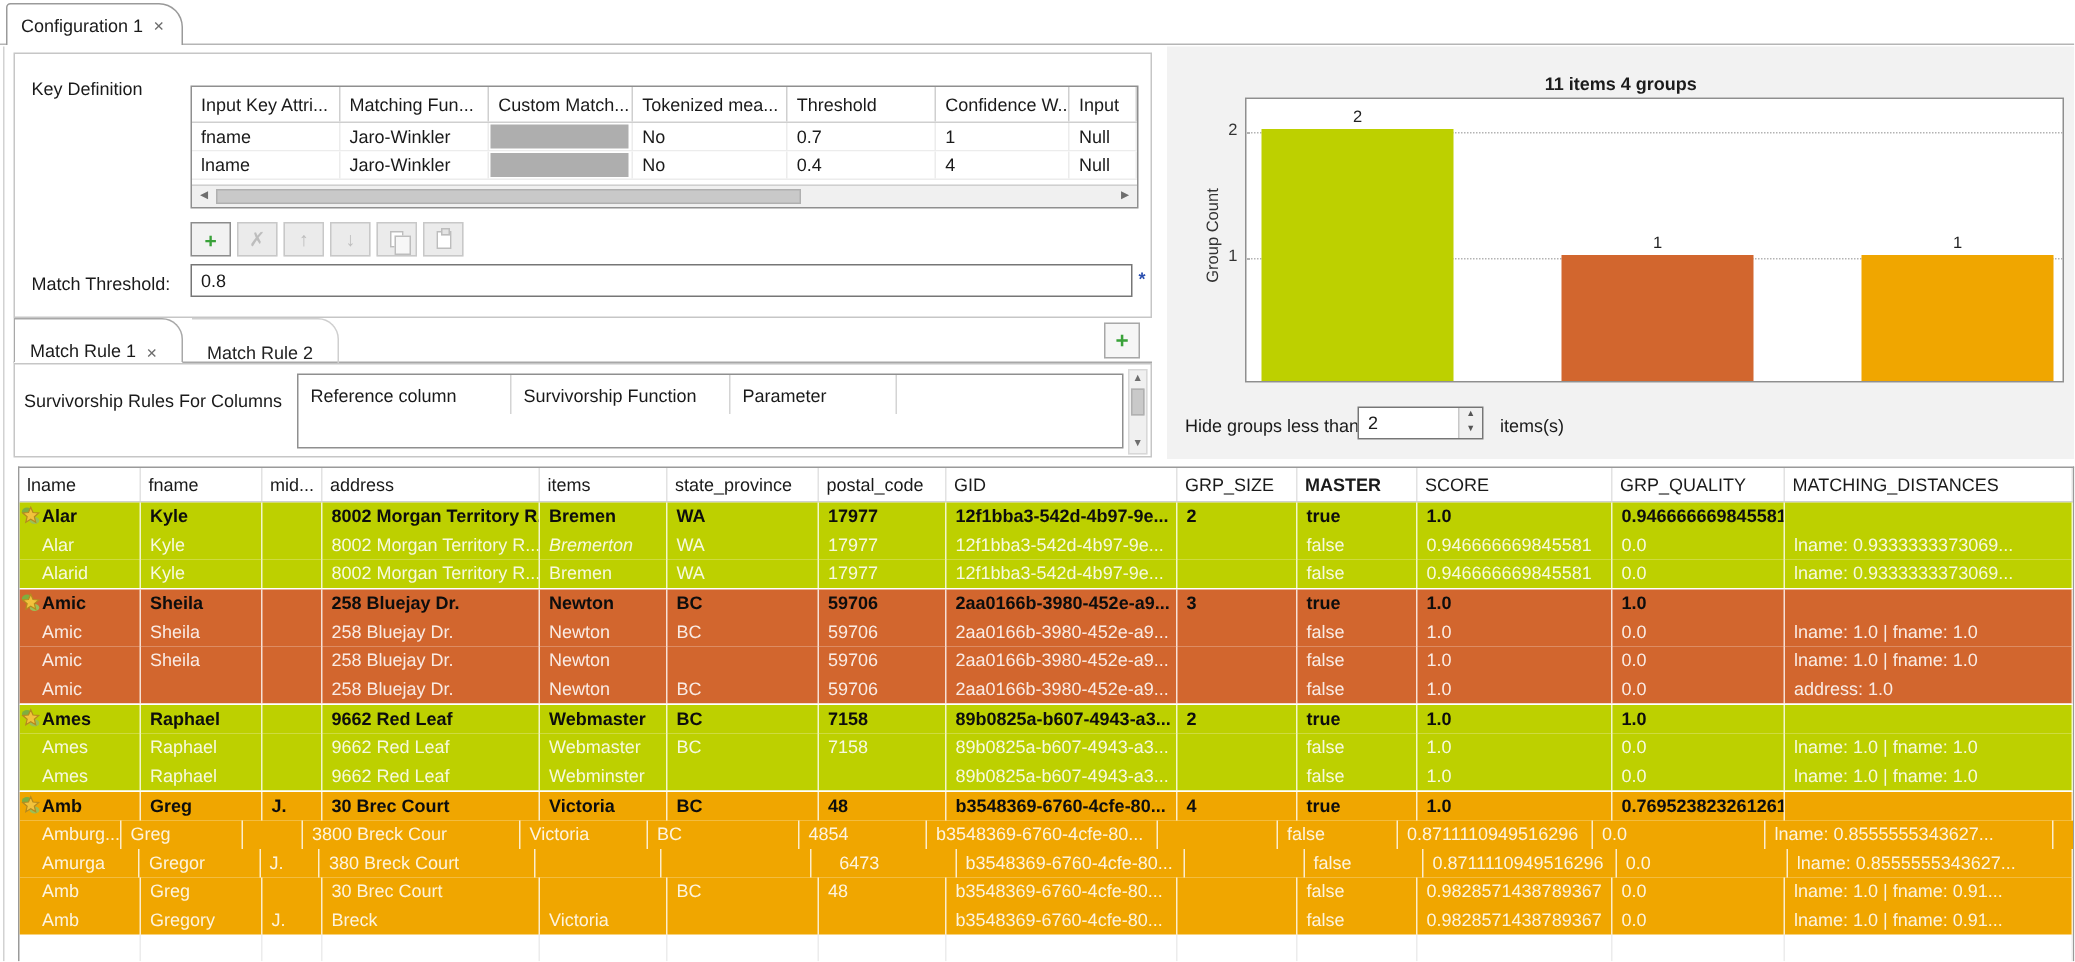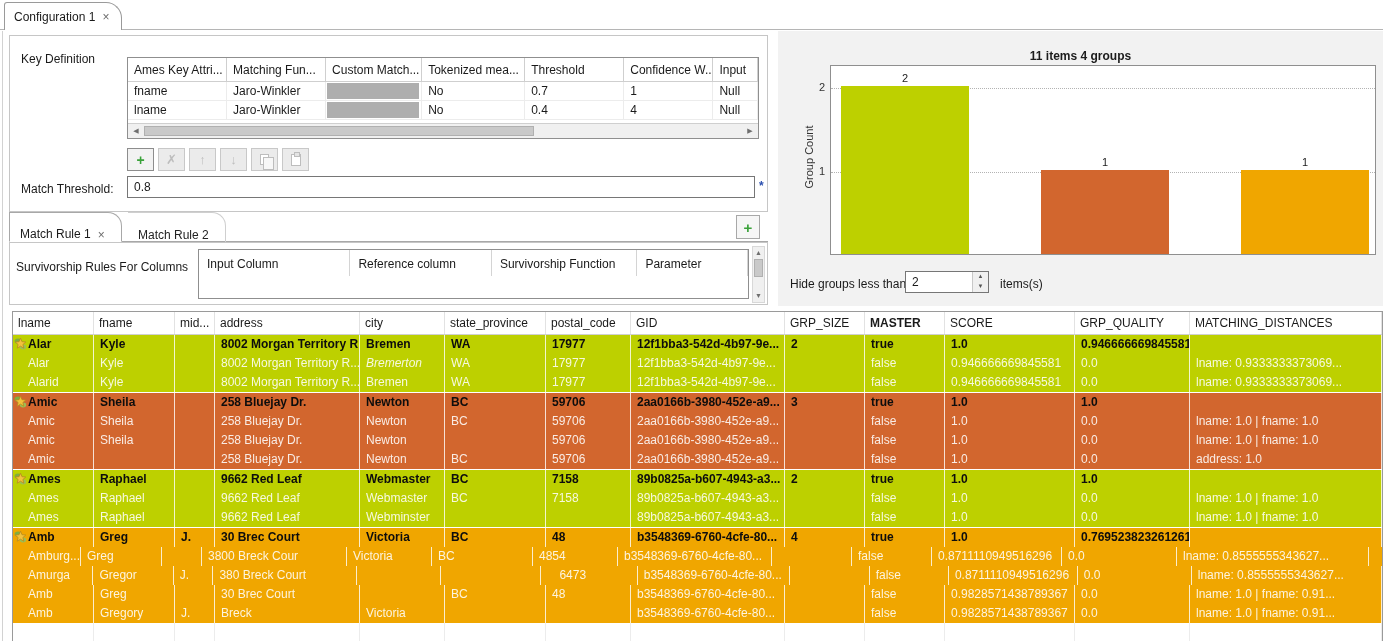--- a/index.html
+++ b/index.html
@@ -105,21 +105,21 @@
       <span>Configuration 1</span>
       <span class="closex">×</span>
     </div>
   </div>
   <div class="frameL"></div>
 
   <div class="box1">
     <div class="kd-label">Key Definition</div>
     <div class="kd-table">
       <div class="kd-hrow">
-          <div class="kd-hcell" style="width: 100px;">Ames Key Attri...</div>
+          <div class="kd-hcell" style="width: 100px;">Input Key Attri...</div>
           <div class="kd-hcell" style="width: 100px;">Matching Fun...</div>
           <div class="kd-hcell" style="width: 97px;">Custom Match...</div>
           <div class="kd-hcell" style="width: 104px;">Tokenized mea...</div>
           <div class="kd-hcell" style="width: 100px;">Threshold</div>
           <div class="kd-hcell" style="width: 90px;">Confidence W...</div>
           <div class="kd-hcell" style="width: 45px;">Input</div>
         </div>
       <div>
           <div class="kd-row">
             <div class="kd-cell" style="width: 100px;">fname</div>
@@ -186,21 +186,20 @@
     </div>
     <div class="addbtn">
       <span>+</span>
     </div>
   </div>
 
   <div class="box2">
     <div class="sv-label">Survivorship Rules For Columns</div>
     <div class="sv-table">
       <div class="sv-hrow">
-          <div class="sv-hcell" style="width: 152px;">Input Column</div>
           <div class="sv-hcell" style="width: 142px;">Reference column</div>
           <div class="sv-hcell" style="width: 146px;">Survivorship Function</div>
           <div class="sv-hcell" style="width: 111px;">Parameter</div>
         </div>
     </div>
     <div class="sv-scroll">
       <div class="scr-btn">▲</div>
       <div class="sv-thumb"></div>
       <div class="sv-sp"></div>
       <div class="scr-btn">▼</div>
@@ -232,21 +231,21 @@
     </div>
     <div class="hg-label2">items(s)</div>
   </div>
 
   <div class="results">
     <div class="res-head">
         <div class="res-hcell" style="width: 81px;">lname</div>
         <div class="res-hcell" style="width: 81px;">fname</div>
         <div class="res-hcell" style="width: 40px;">mid...</div>
         <div class="res-hcell" style="width: 145px;">address</div>
-        <div class="res-hcell" style="width: 85px;">city</div>
+        <div class="res-hcell" style="width: 85px;">items</div>
         <div class="res-hcell" style="width: 101px;">state_province</div>
         <div class="res-hcell" style="width: 85px;">postal_code</div>
         <div class="res-hcell" style="width: 154px;">GID</div>
         <div class="res-hcell" style="width: 80px;">GRP_SIZE</div>
         <div class="res-hcell" style="width: 80px; font-weight: bold;">MASTER</div>
         <div class="res-hcell" style="width: 130px;">SCORE</div>
         <div class="res-hcell" style="width: 115px;">GRP_QUALITY</div>
         <div class="res-hcell" style="width: 192px;">MATCHING_DISTANCES</div>
       </div>
     <div>

